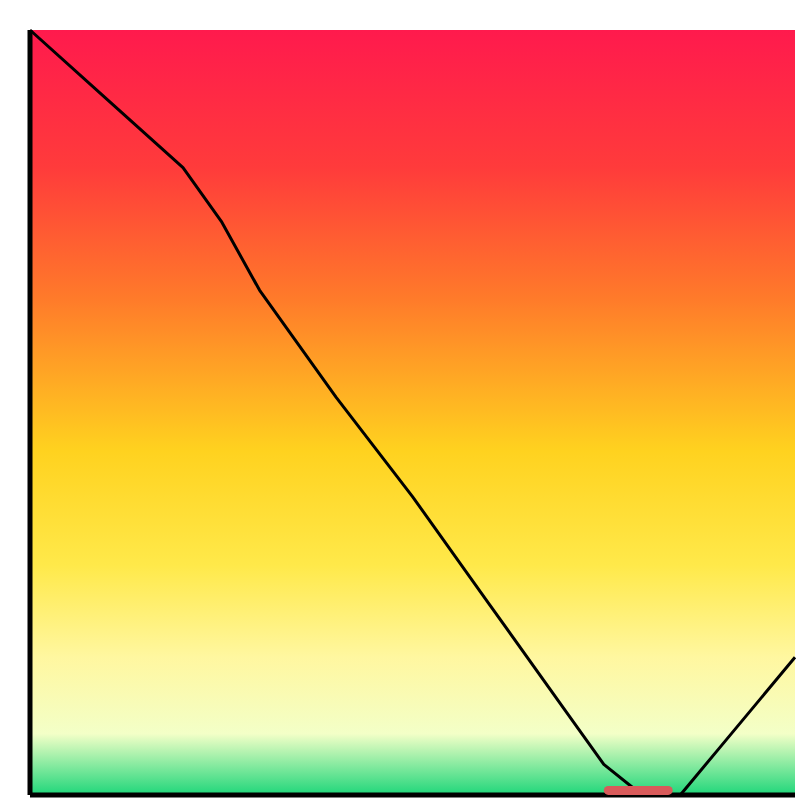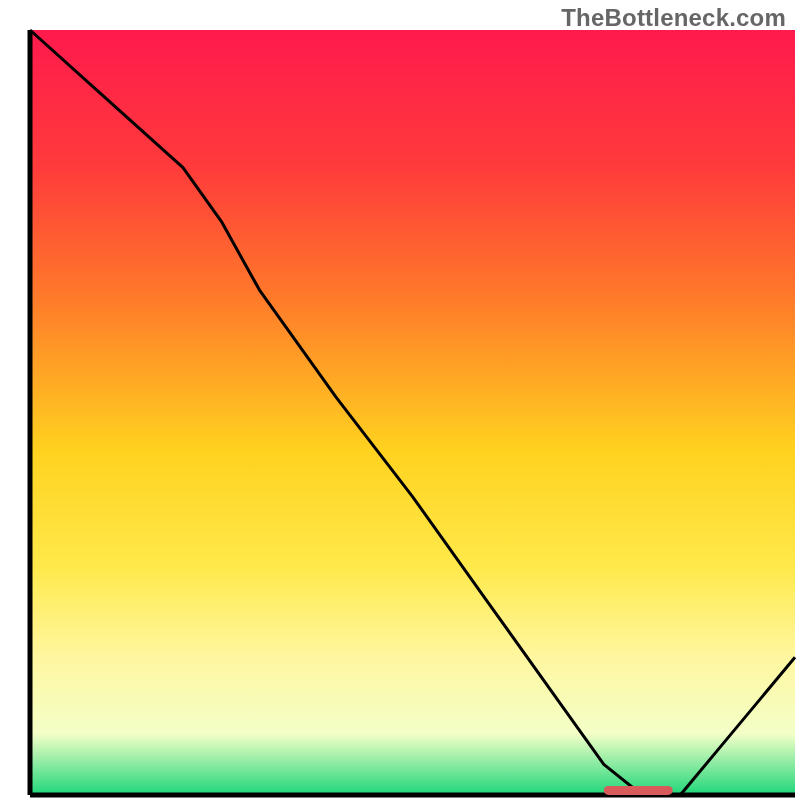--- a/index.html
+++ b/index.html
@@ -48,14 +48,13 @@
           <stop offset="92.0%" stop-color="#f3ffc7"></stop>
           <stop offset="100.0%" stop-color="#1fd67a"></stop>
         </linearGradient>
       </defs>
       <rect x="30" y="30" width="765" height="765" fill="url(#bg-grad)"></rect>
       <line x1="30" y1="30" x2="30" y2="795" stroke="#000" stroke-width="5"></line>
       <line x1="30" y1="795" x2="795" y2="795" stroke="#000" stroke-width="5"></line>
       <path d="M 30.0 30.0 L 106.5 98.8 L 183.0 167.7 L 221.3 221.3 L 259.5 290.1 L 336.0 397.2 L 412.5 496.6 L 489.0 603.8 L 565.5 710.9 L 603.8 764.4 L 642.0 795.0 L 680.3 795.0 L 718.5 749.1 L 795.0 657.3" fill="none" stroke="#000" stroke-width="3" stroke-linejoin="round"></path>
       <rect x="603.8" y="785.9" width="68.9" height="9" rx="4.5" ry="4.5" fill="#d85a5a"></rect>
     </svg>
-  <div class="watermark">TheBottleneck.com</div>
 </div>
 
 </body></html>

